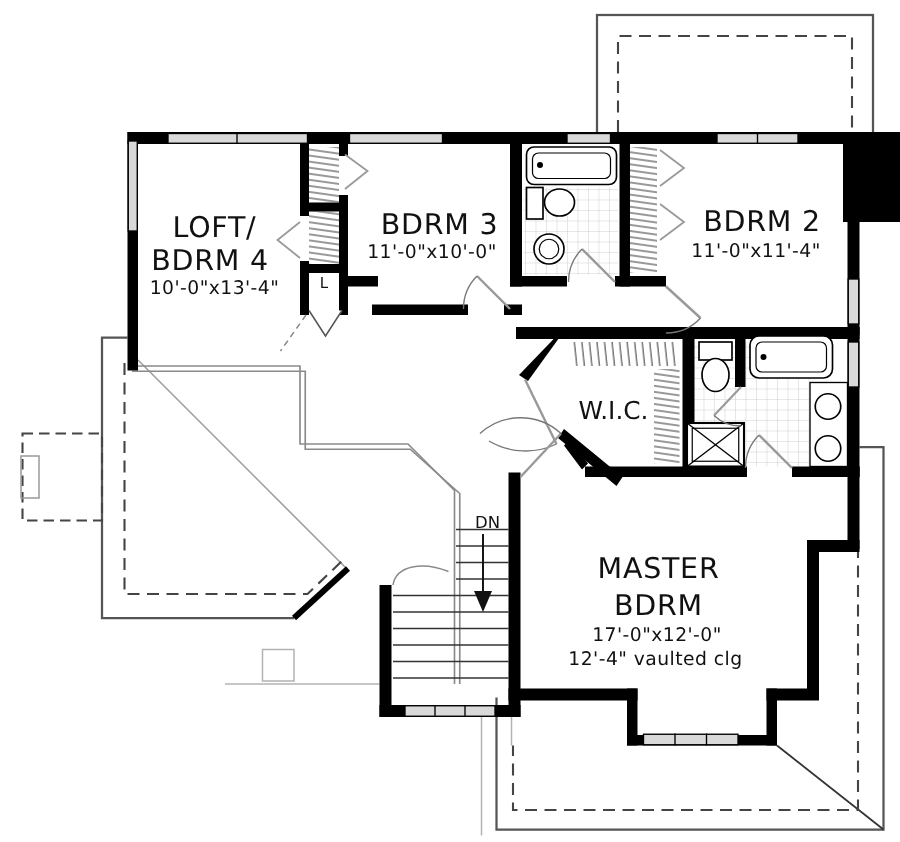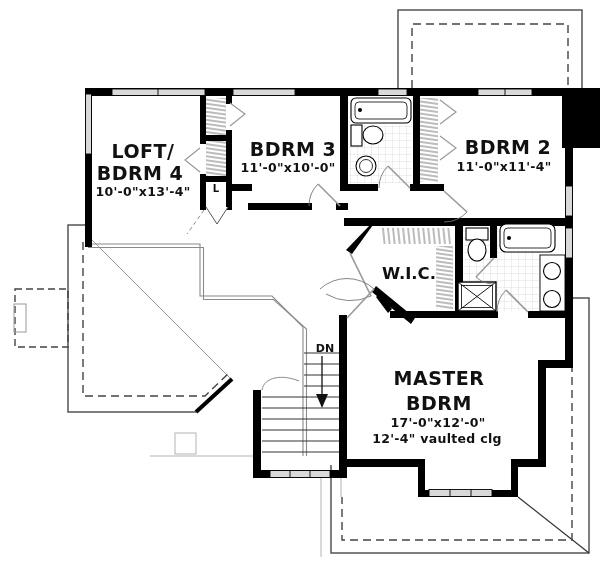--- a/index.html
+++ b/index.html
@@ -1,17 +1,17 @@
 <!DOCTYPE html>
 <html><head>
 <meta charset="utf-8">
 <style>
   html,body{margin:0;padding:0;background:#fff;}
   .stage{position:relative;width:600px;height:561px;background:#fff;overflow:hidden;
-         font-family:"DejaVu Sans", sans-serif;font-weight:bold;}
+         font-family:"DejaVu Sans", sans-serif;}
   svg{display:block;}
   text{font-family:"DejaVu Sans", sans-serif;fill:#111;}
   .room-title{font-size:19px;letter-spacing:0.5px;}
   .room-dims{font-size:12.5px;letter-spacing:0.3px;}
   .small-label{font-size:11px;}
 </style>
 </head>
 <body>
 
 <div class="stage">

